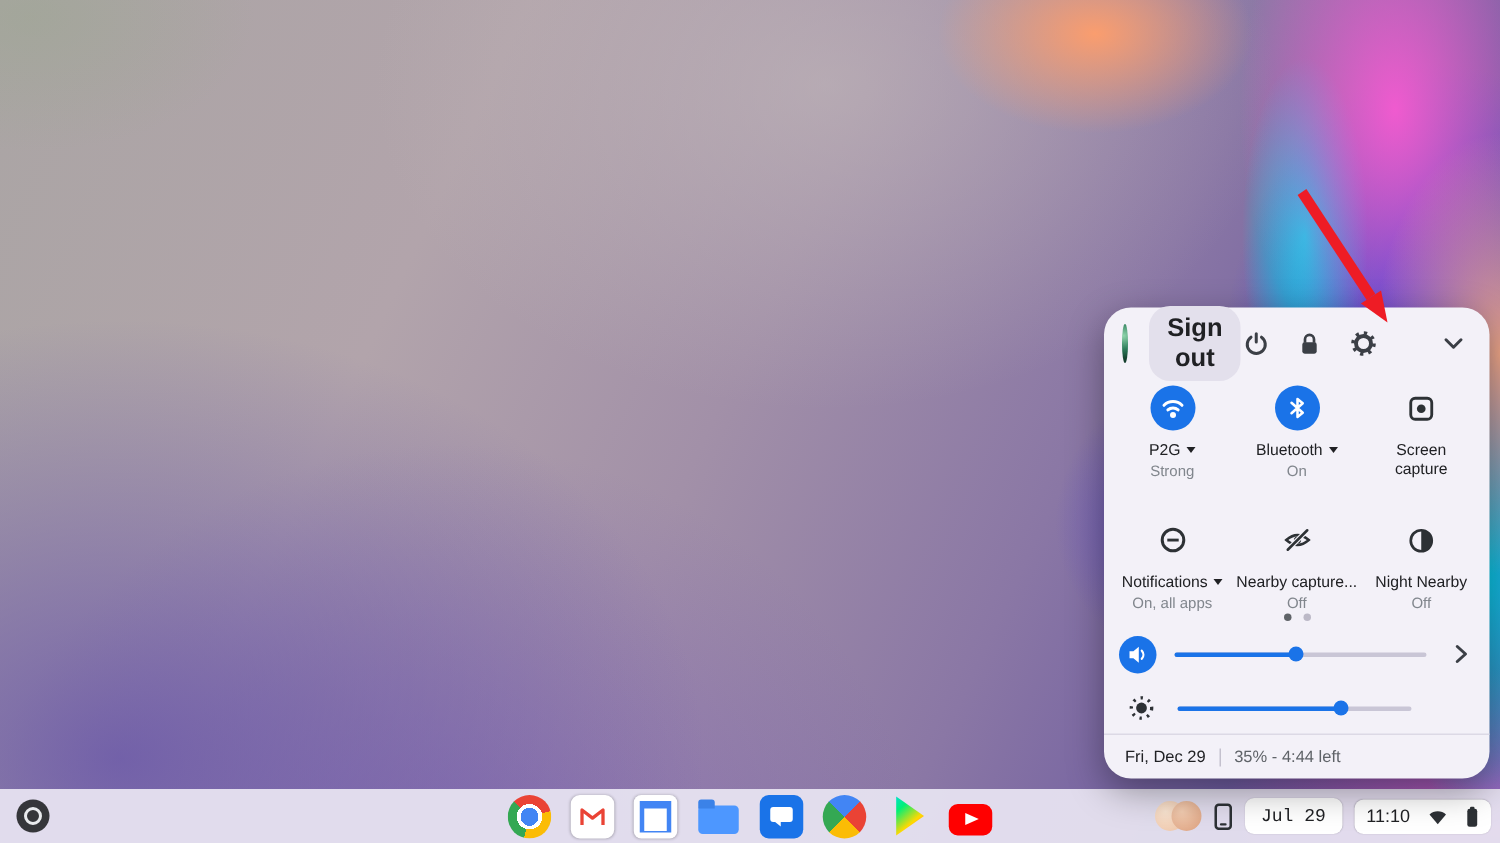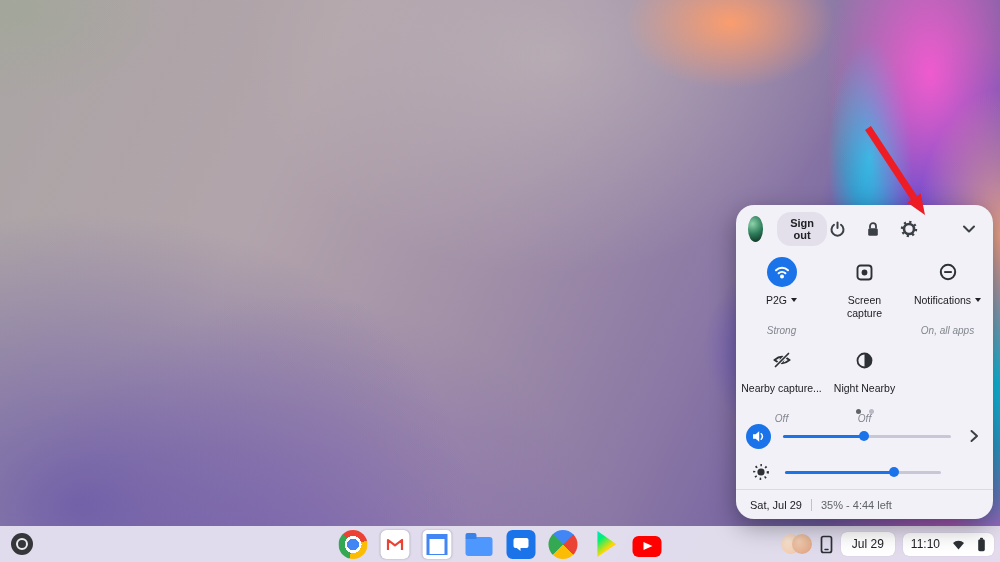--- a/index.html
+++ b/index.html
@@ -29,35 +29,35 @@
   .annot-arrow { position:absolute; left:852px; top:118px; z-index:30; }
 
   
   .qs-panel { position:absolute; left:736px; top:205px; width:257px; height:314px;
     background:#f3f1f8; border-radius:18px; box-shadow:0 8px 24px rgba(0,0,0,.35); z-index:20; }
 
   .qs-top { position:absolute; top:10px; left:12px; right:14px; height:28px; display:flex; align-items:center; }
   .avatar { width:26px; height:26px; border-radius:50%; cursor:pointer;
     background:radial-gradient(circle at 30% 30%, #8ed4ab, #2e7d5b 48%, #143f2d 85%); }
   .signout { margin-left:14px; padding:5px 12px; border:none; border-radius:14px; cursor:pointer;
-    background:#e3e0ec; color:#202124; font-size:11px; font-weight:bold; font-family:inherit; }
+    background:#e3e0ec; color:#202124; font-size:17px; font-weight:bold; font-family:inherit; }
   .top-icons { margin-left:auto; display:flex; align-items:center; gap:16px; }
   .icon-btn { width:20px; height:20px; border:none; background:transparent; padding:0; cursor:pointer;
     display:flex; align-items:center; justify-content:center; }
   .collapse-btn { margin-left:24px; }
 
   
   .qs-tiles { position:absolute; top:46px; left:4px; right:4px;
     display:grid; grid-template-columns:repeat(3,1fr); grid-auto-rows:88px; }
   .tile { display:flex; flex-direction:column; align-items:center; padding-top:6px; cursor:pointer; }
   .tile-icon { width:30px; height:30px; border-radius:50%; display:flex; align-items:center; justify-content:center; }
   .tile-icon.blue { background:#1a73e8; }
   .tile-label { margin-top:7px; font-size:10.5px; color:#202124; display:flex; align-items:center; white-space:nowrap; }
   .tile-label.wrap { white-space:normal; text-align:center; line-height:1.25; max-width:52px; }
-  .tile-sub { margin-top:19px; font-size:10px; color:#81868d;font-style:italic; }
+  .tile-sub { margin-top:3px; font-size:10px; color:#81868d; }
   .caret { width:0; height:0; border-left:3.5px solid transparent; border-right:3.5px solid transparent;
     border-top:4px solid #202124; margin-left:4px; }
 
   
   .qs-dots { position:absolute; top:204px; left:0; right:0; display:flex; justify-content:center; gap:8px; }
   .dot { width:5px; height:5px; border-radius:50%; background:#bcb9c7; cursor:pointer; }
   .dot.active { background:#5f6368; }
 
   
   .qs-row { position:absolute; display:flex; align-items:center; height:26px; }
@@ -116,21 +116,21 @@
 
   .status { position:absolute; right:6px; top:0; height:36px; display:flex; align-items:center; gap:8px; }
   .duo-avatar { position:relative; width:31px; height:22px; cursor:pointer; }
   .duo-avatar .c1 { position:absolute; left:0; top:1px; width:20px; height:20px; border-radius:50%;
     background:radial-gradient(circle at 35% 35%, #f9e4d1, #edc2a4); }
   .duo-avatar .c2 { position:absolute; left:11px; top:1px; width:20px; height:20px; border-radius:50%;
     background:radial-gradient(circle at 35% 35%, #f3cdb2, #db9f7d); }
   .phone-btn { border:none; background:transparent; padding:0; cursor:pointer; display:flex; align-items:center; }
   .pill { background:#fff; border-radius:6px; display:flex; align-items:center; cursor:pointer;
     box-shadow:0 0 1px rgba(0,0,0,.2); }
-  .date-pill { padding:5px 11px; font-size:12px; color:#202124; }
+  .date-pill { padding:5px 11px; font-size:12px; color:#202124;font-family:Liberation Mono, monospace; }
   .tray-pill { padding:4px 8px; gap:12px; }
   .tray-time { font-size:12px; color:#202124; }
 </style>
 </head>
 <body>
 
 <div class="desktop">
   <div class="wallpaper"></div>
 
   <div class="qs-panel">
@@ -175,20 +175,32 @@
             <circle cx="9" cy="12.6" r="2" fill="#fff"></circle>
           </svg>
         </div>
         <div class="tile-label">
           <span>P2G</span>
           <span class="caret"></span>
         </div>
         <div class="tile-sub">Strong</div>
       </div>
 
+      <div class="tile">
+        <div class="tile-icon blue">
+          <svg width="14" height="16" viewBox="0 0 14 16">
+            <polyline points="3,4.5 10.5,11.2 7,14 7,2 10.5,4.8 3,11.5" stroke="#fff" stroke-width="1.7" fill="none" stroke-linecap="round" stroke-linejoin="round"></polyline>
+          </svg>
+        </div>
+        <div class="tile-label">
+          <span>Bluetooth</span>
+          <span class="caret"></span>
+        </div>
+        <div class="tile-sub">On</div>
+      </div>
 
       <div class="tile">
         <div class="tile-icon">
           <svg width="19" height="19" viewBox="0 0 19 19">
             <rect x="2.5" y="2.5" width="14" height="14" rx="3" stroke="#2d3135" stroke-width="1.9" fill="none"></rect>
             <circle cx="9.5" cy="9.5" r="2.9" fill="#2d3135"></circle>
           </svg>
         </div>
         <div class="tile-label wrap">
           <span>Screen capture</span>
@@ -271,21 +283,21 @@
       </div>
       <div class="slider">
         <div class="track"></div>
         <div class="fill" style="width: 70%;"></div>
         <div class="thumb" style="left: calc(70% - 5px);"></div>
       </div>
     </div>
 
     <div class="qs-divider"></div>
     <div class="qs-footer">
-      <span>Sat, Jul 29</span>
+      <span>Fri, Dec 29</span>
       <span class="footer-sep"></span>
       <span class="footer-batt">35% - 4:44 left</span>
     </div>
   </div>
 
   <svg class="annot-arrow" width="92" height="108" viewBox="0 0 92 108">
     <line x1="16" y1="10" x2="62" y2="80" stroke="#ee1c25" stroke-width="7"></line>
     <polygon points="73,97 55.3,84.4 68.7,75.6" fill="#ee1c25"></polygon>
   </svg>
 

